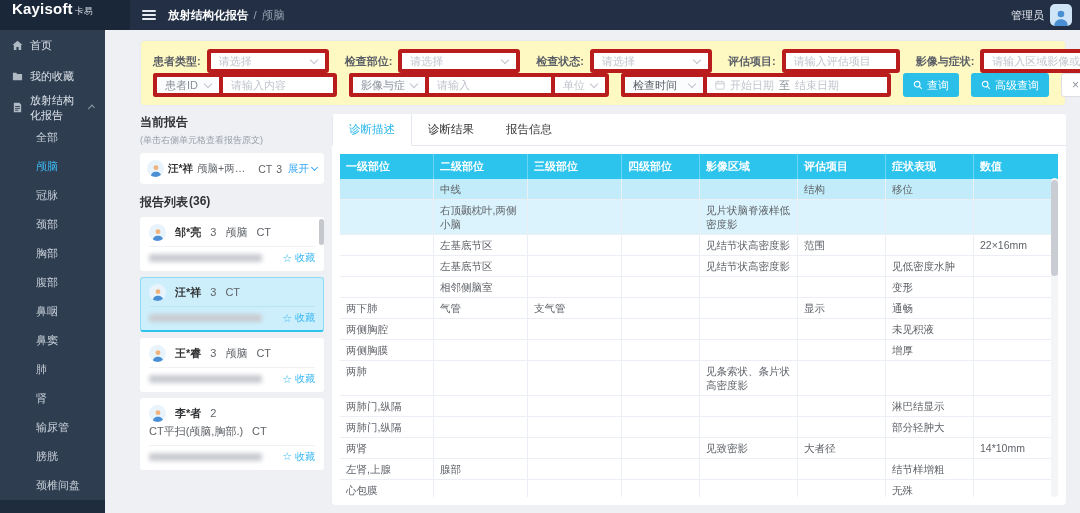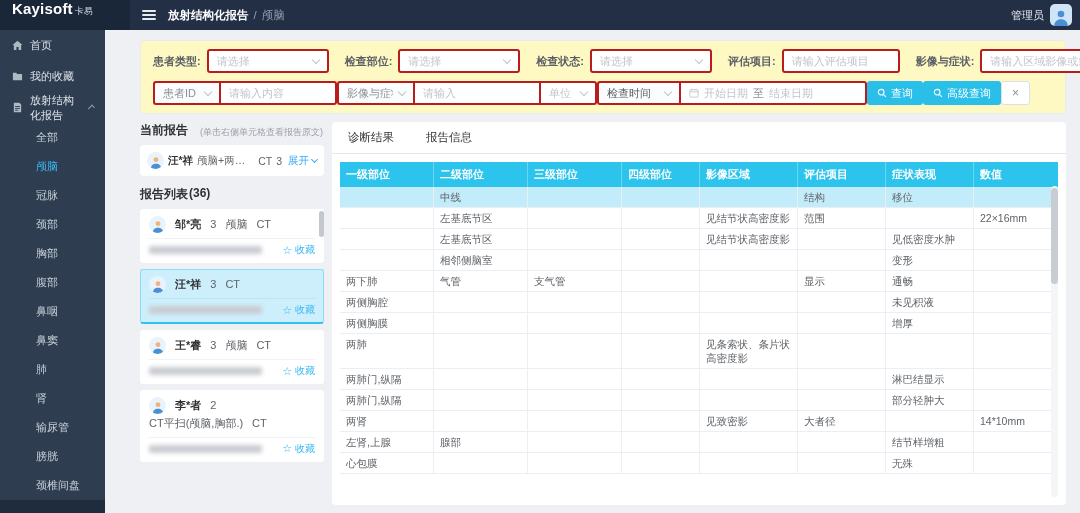--- a/index.html
+++ b/index.html
@@ -25,44 +25,44 @@
   .side-item svg { flex:none; }
   .caret-up { width:6px; height:6px; border-right:1px solid #8f99a6; border-bottom:1px solid #8f99a6; transform:rotate(-135deg); margin-left:auto; margin-right:12px; }
   .sub-item { height:29px; display:flex; align-items:center; padding-left:36px; color:#c8d0d9; font-size:11px; cursor:pointer; }
   .sub-item.active { color:#3db9f4; }
   .side-footer { position:absolute; bottom:0; left:0; width:130px; height:13px; background:#1e2c3e; }
 
   
   .main { position:absolute; left:130px; top:30px; width:950px; height:483px; padding:10px 14px 8px 10px; display:flex; flex-direction:column; }
   .filter-card { background:#fef9c3; border:1px solid #e8ebef; border-radius:4px; padding:8px 12px; flex:none; }
   .f-row { display:flex; align-items:center; gap:16px; }
-  .f-row + .f-row { margin-top:8px; gap:0; }
+  .f-row + .f-row { gap:12px; }
   .f-field { display:flex; align-items:center; gap:6px; }
   .f-label { font-size:11px; font-weight:bold; color:#5a5e66; white-space:nowrap; }
-  .control { height:24px; border:2px solid #b91c1c; border-radius:3px; background:#fff; display:flex; align-items:center; padding:0 8px; font-size:11px; color:#c0c4cc; }
+  .control { height:24px; border:4px solid #b91c1c; border-radius:3px; background:#fff; display:flex; align-items:center; padding:0 8px; font-size:11px; color:#c0c4cc; }
   .ph { overflow:hidden; white-space:nowrap; flex:1; }
   .chev { width:6px; height:6px; border-right:1px solid #c0c4cc; border-bottom:1px solid #c0c4cc; transform:rotate(45deg); flex:none; margin-left:6px; margin-top:-3px; }
   .w-select { width:122px; }
   .f-field:nth-child(4) .control { width:118px;align-items:center; }
   .f-field:nth-child(5) .control { width:152px; }
   .group { display:flex; align-items:stretch; }
   .group .control { border-radius:0; }
   .group .control:first-child { border-radius:3px 0 0 3px; border-right:none; background:#fbfcfd; color:#8a9099; }
   .group .control:last-child { border-radius:0 3px 3px 0; }
   .date-box { width:188px; gap:5px; color:#c0c4cc; }
   .date-sep { color:#8a9099; }
   .btn { height:24px; padding:0 10px; border-radius:3px; font-size:11px; display:flex; align-items:center; gap:4px; cursor:pointer; border:none; white-space:nowrap; }
   .btn-primary { background:#29bfe9; color:#fff; }
   .btn-plain { background:#fff; border:1px solid #dcdfe6; color:#5a5e66; }
 
   .content { display:flex; gap:8px; margin-top:8px; flex:1; min-height:0; }
 
   
   .left-col { width:184px; flex:none; display:flex; flex-direction:column; min-height:0; }
-  .panel-title { display:flex; align-items:flex-end; gap:12px; white-space:nowrap; }
+  .panel-title { display:flex; align-items:flex-start; gap:3px; white-space:nowrap;flex-direction:column; }
   .pt-main { font-size:12px; font-weight:bold; color:#303133; }
   .pt-hint { font-size:9px; color:#9aa0a8; }
   .current-card { background:#fff; border-radius:4px; margin-top:6px; padding:7px 7px; display:flex; align-items:center; gap:4px; font-size:10.5px; white-space:nowrap; overflow:hidden; }
   .avatar-c { width:17px; height:17px; border-radius:50%; background:#e8f3fc; overflow:hidden; flex:none; display:flex; align-items:flex-end; justify-content:center; }
   .p-name { font-weight:bold; color:#303133; }
   .p-exam { color:#5f6368; overflow:hidden; text-overflow:ellipsis; }
   .p-mod,.p-count { color:#5f6368; }
   .expand-link { color:#3aa9f5; display:flex; align-items:center; gap:3px; cursor:pointer; margin-left:2px; }
   .chev-blue { width:5px; height:5px; border-right:1px solid #3aa9f5; border-bottom:1px solid #3aa9f5; transform:rotate(45deg); margin-top:-2px; }
   .list-title { margin-top:10px; font-size:12px; font-weight:bold; color:#303133; display:flex; gap:1px; }
@@ -375,20 +375,21 @@
                 </span>
               </div>
             </div>
           </div>
         <div class="list-thumb"></div>
       </div>
     </div>
 
     <div class="right-col">
       <div class="tabs">
+          <div class="tab active">诊断描述</div>
           <div class="tab">诊断结果</div>
           <div class="tab">报告信息</div>
         </div>
       <div class="table-wrap">
         <div class="t-header">
             <div class="t-hcell" style="width: 94px;">一级部位</div>
             <div class="t-hcell" style="width: 94px;">二级部位</div>
             <div class="t-hcell" style="width: 94px;">三级部位</div>
             <div class="t-hcell" style="width: 78px;">四级部位</div>
             <div class="t-hcell" style="width: 98px;">影像区域</div>
@@ -400,20 +401,30 @@
             <div class="t-row strong">
               <div class="t-cell" style="width: 94px;"></div>
               <div class="t-cell" style="width: 94px;">中线</div>
               <div class="t-cell" style="width: 94px;"></div>
               <div class="t-cell" style="width: 78px;"></div>
               <div class="t-cell" style="width: 98px;"></div>
               <div class="t-cell" style="width: 88px;">结构</div>
               <div class="t-cell" style="width: 88px;">移位</div>
               <div class="t-cell"></div>
             </div>
+            <div class="t-row soft">
+              <div class="t-cell" style="width: 94px;"></div>
+              <div class="t-cell" style="width: 94px;">右顶颞枕叶,两侧小脑</div>
+              <div class="t-cell" style="width: 94px;"></div>
+              <div class="t-cell" style="width: 78px;"></div>
+              <div class="t-cell" style="width: 98px;">见片状脑脊液样低密度影</div>
+              <div class="t-cell" style="width: 88px;"></div>
+              <div class="t-cell" style="width: 88px;"></div>
+              <div class="t-cell"></div>
+            </div>
             <div class="t-row">
               <div class="t-cell" style="width: 94px;"></div>
               <div class="t-cell" style="width: 94px;">左基底节区</div>
               <div class="t-cell" style="width: 94px;"></div>
               <div class="t-cell" style="width: 78px;"></div>
               <div class="t-cell" style="width: 98px;">见结节状高密度影</div>
               <div class="t-cell" style="width: 88px;">范围</div>
               <div class="t-cell" style="width: 88px;"></div>
               <div class="t-cell">22×16mm</div>
             </div>

